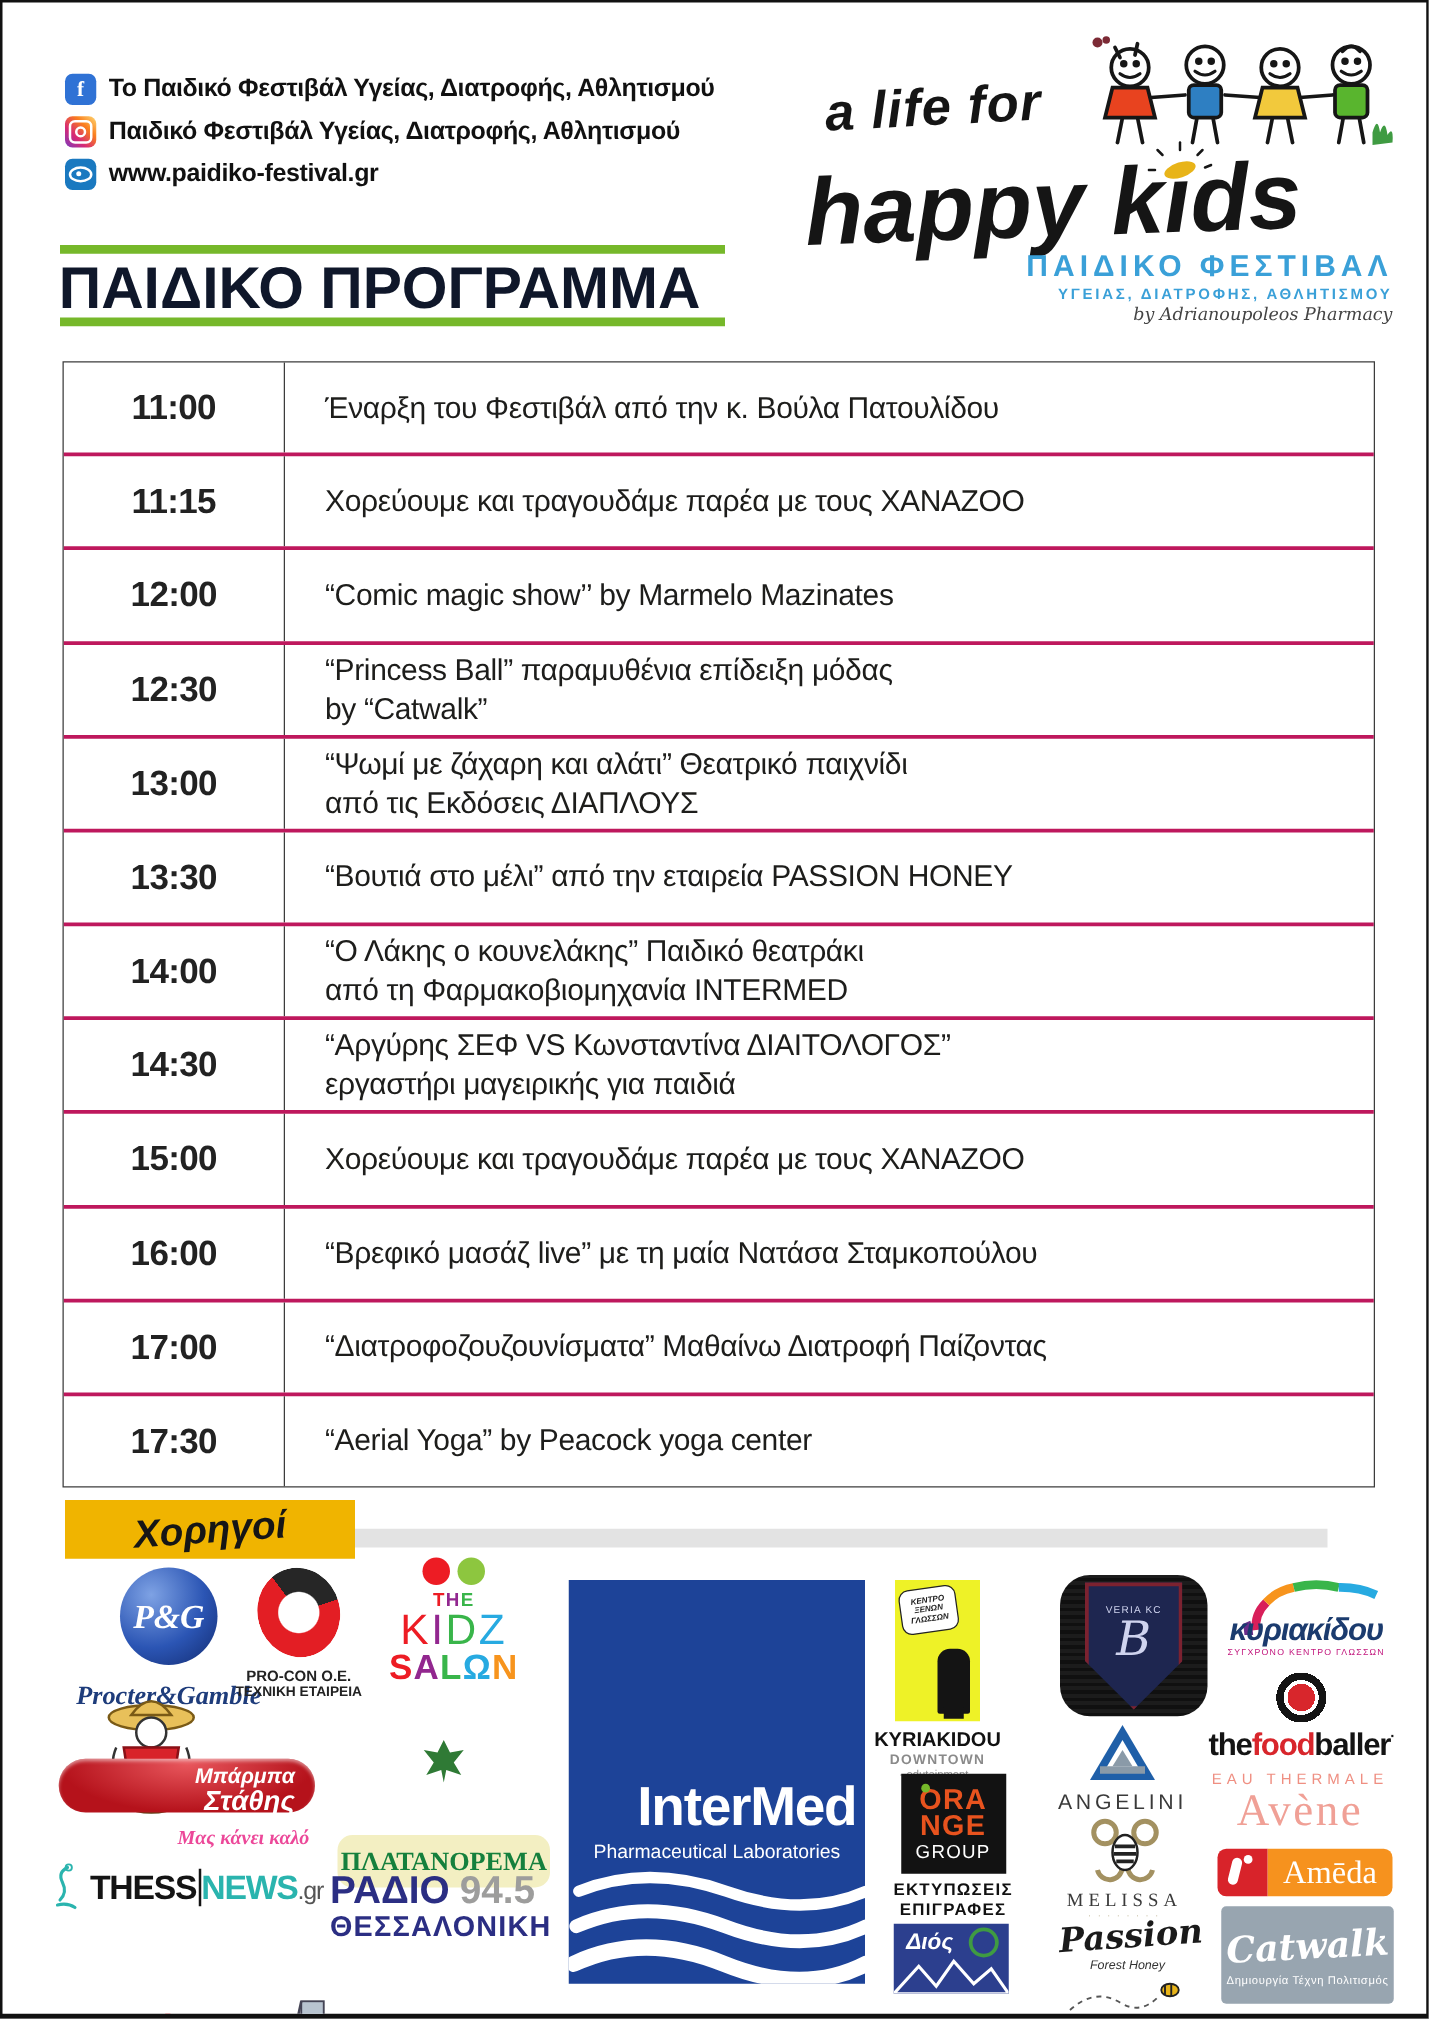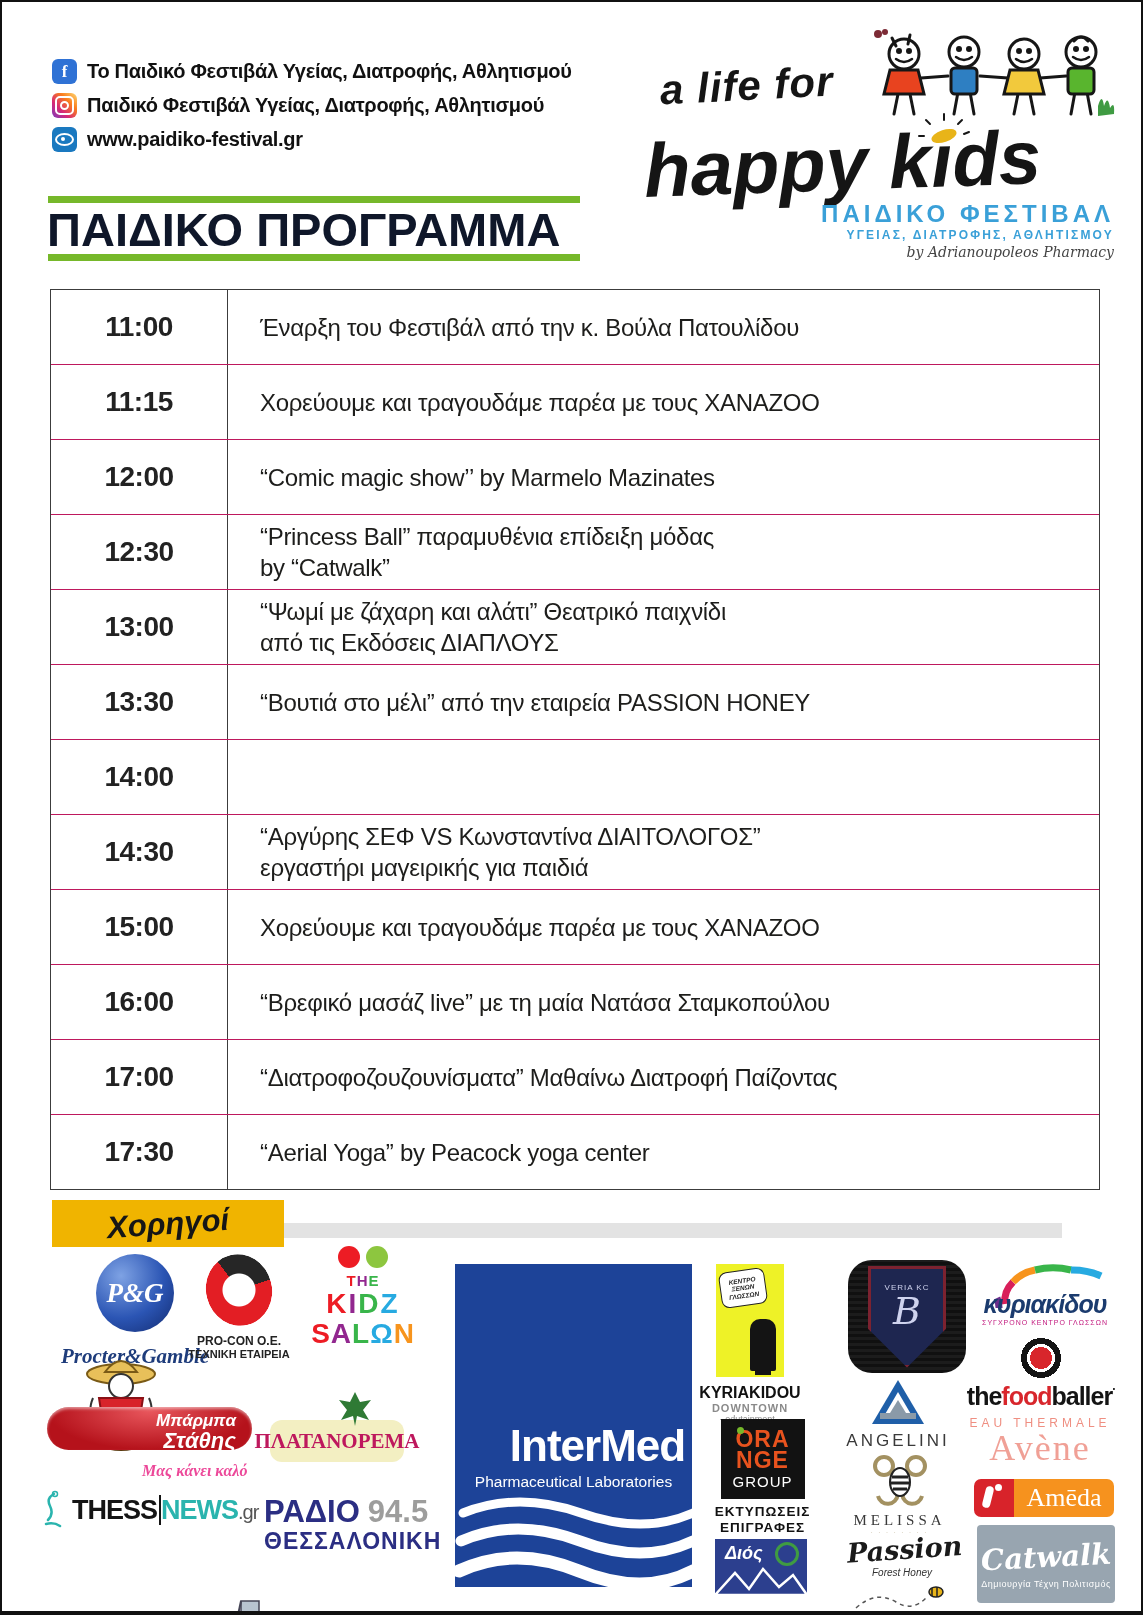--- a/index.html
+++ b/index.html
@@ -31,21 +31,21 @@
   .fest2{position:absolute;right:6px;top:208px;color:#3aa0d8;font-size:12px;letter-spacing:2.2px;font-weight:bold;}
   .fest3{position:absolute;right:6px;top:224px;color:#444;font-size:14px;font-style:italic;font-family:"DejaVu Serif",serif;}
   
   .gline{position:absolute;left:46px;width:532px;height:7px;background:#76b82a;}
   .g1{top:194px;} .g2{top:252px;}
   .page-title{position:absolute;left:45px;top:200px;width:560px;font-size:47px;font-weight:bold;
               letter-spacing:0px;color:#0f172a;}
   
   .schedule{position:absolute;left:48px;top:287px;width:1050px;height:901px;display:flex;flex-direction:column;
             border:1px solid #3c3c3c;box-sizing:border-box;}
-  .srow{flex:1;display:flex;border-top:1px solid #be185d;}
+  .srow{flex:1;display:flex;border-top:3px solid #be185d;}
   .srow:first-child{border-top:none;}
   .stime{flex:0 0 176px;border-right:1px solid #3c3c3c;display:flex;align-items:center;justify-content:center;
          font-size:28px;color:#222;font-weight:bold;letter-spacing:-0.5px;}
   .sevent{flex:1;display:flex;flex-direction:column;justify-content:center;padding-left:32px;
           font-size:24px;color:#1d1d1b;letter-spacing:-0.3px;line-height:31px;}
   
   .sponsor-head{position:absolute;left:50px;top:1198px;width:232px;height:47px;background:#f0b400;
                 display:flex;align-items:center;justify-content:center;}
   .sponsor-head span{font-size:31px;font-weight:bold;font-style:italic;transform:rotate(-4deg);color:#161616;}
   .gray-bar{position:absolute;left:282px;top:1221px;width:778px;height:15px;background:#e3e3e3;}
@@ -65,21 +65,21 @@
            -webkit-mask:radial-gradient(circle,transparent 0 16px,#000 17px);
                    mask:radial-gradient(circle,transparent 0 16px,#000 17px);
            transform:rotate(-15deg);}
   .pc-t1{margin-top:8px;font-size:12px;font-weight:bold;color:#222;}
   .pc-t2{font-size:11px;font-weight:bold;color:#222;}
   
   .kidz{background:#fff;}
   .kidz .apples{height:26px;}
   .kidz .ap{display:inline-block;width:22px;height:22px;border-radius:50%;margin:0 3px;}
   .kz1{font-size:15px;font-weight:bold;letter-spacing:1px;}
-  .kz2{font-size:28px;font-weight:bold;letter-spacing:2px;line-height:30px;}
+  .kz2{font-size:34px;font-weight:normal;letter-spacing:2px;line-height:30px;}
   .kz3{font-size:28px;font-weight:bold;letter-spacing:1px;line-height:30px;}
   
   .intermed{background:#1d4398;color:#fff;display:flex;flex-direction:column;align-items:center;justify-content:flex-end;}
   .im-name{font-size:44px;font-weight:bold;letter-spacing:-1px;margin-left:48px;}
   .im-sub{font-size:15.5px;margin-top:2px;margin-bottom:4px;}
   
   .kdbox{background:#eef227;width:68px;height:113px;position:relative;margin:0 auto;}
   .kd-bubble{position:absolute;left:4px;top:6px;width:44px;height:34px;background:#fff;border:1px solid #222;
              border-radius:8px;font-size:6.5px;font-weight:bold;font-style:italic;line-height:7.5px;
              display:flex;align-items:center;justify-content:center;text-align:center;transform:rotate(-8deg);}
@@ -108,22 +108,22 @@
   
   .bs{width:210px;}
   .bs-pill{position:absolute;left:0px;top:55px;width:205px;height:43px;border-radius:26px;
            background:radial-gradient(ellipse at 50% 10%,#e8565c,#b5121b 70%);
            box-shadow:inset 0 2px 3px rgba(255,255,255,.5);color:#fff;text-align:right;padding-right:16px;box-sizing:border-box;}
   .bs-l1{font-size:17px;font-weight:bold;font-style:italic;margin-top:4px;}
   .bs-l2{font-size:22px;font-weight:bold;font-style:italic;margin-top:-3px;}
   .bs-slogan{position:absolute;left:95px;top:110px;font-size:16px;font-weight:bold;font-style:italic;
              color:#ec4899;font-family:"Liberation Serif",serif;}
   
-  .pl-box{width:134px;height:42px;background:#f3efc2;border-radius:12px;display:flex;align-items:center;
-          justify-content:center;font-family:"Liberation Serif",serif;font-size:21px;font-weight:bold;color:#be185d;}
+  .pl-box{width:170px;height:42px;background:#f3efc2;border-radius:12px;display:flex;align-items:center;
+          justify-content:center;font-family:"Liberation Serif",serif;font-size:21px;font-weight:bold;color:#15803d;margin-top:48px;}
   
   .ang-name{font-size:17px;letter-spacing:3px;color:#3a3a3a;margin-top:3px;}
   
   .og-box{width:84px;height:80px;background:#121212;margin:0 auto;display:flex;flex-direction:column;
           align-items:center;justify-content:center;position:relative;}
   .og-box .dot{position:absolute;left:16px;top:8px;width:7px;height:7px;border-radius:50%;background:#76b82a;}
   .og-o{color:#e8531e;font-size:23px;font-weight:bold;line-height:21px;letter-spacing:1px;}
   .og-g{color:#fff;font-size:15px;font-weight:normal;letter-spacing:1px;margin-top:2px;}
   .og-t{font-size:13.5px;font-weight:bold;color:#111;letter-spacing:1px;line-height:16px;margin-top:5px;}
   
@@ -291,20 +291,24 @@
         </div>
       </div>
       <div class="srow">
         <div class="stime">13:30</div>
         <div class="sevent">
           <div>“Βουτιά στο μέλι” από την εταιρεία PASSION HONEY</div>
         </div>
       </div>
       <div class="srow">
         <div class="stime">14:00</div>
+        <div class="sevent">
+          <div>“Ο  Λάκης ο κουνελάκης” Παιδικό θεατράκι</div>
+          <div>από τη Φαρμακοβιομηχανία INTERMED</div>
+        </div>
       </div>
       <div class="srow">
         <div class="stime">14:30</div>
         <div class="sevent">
           <div>“Αργύρης ΣΕΦ VS Κωνσταντίνα ΔΙΑΙΤΟΛΟΓΟΣ”</div>
           <div>εργαστήρι μαγειρικής για παιδιά</div>
         </div>
       </div>
       <div class="srow">
         <div class="stime">15:00</div>

